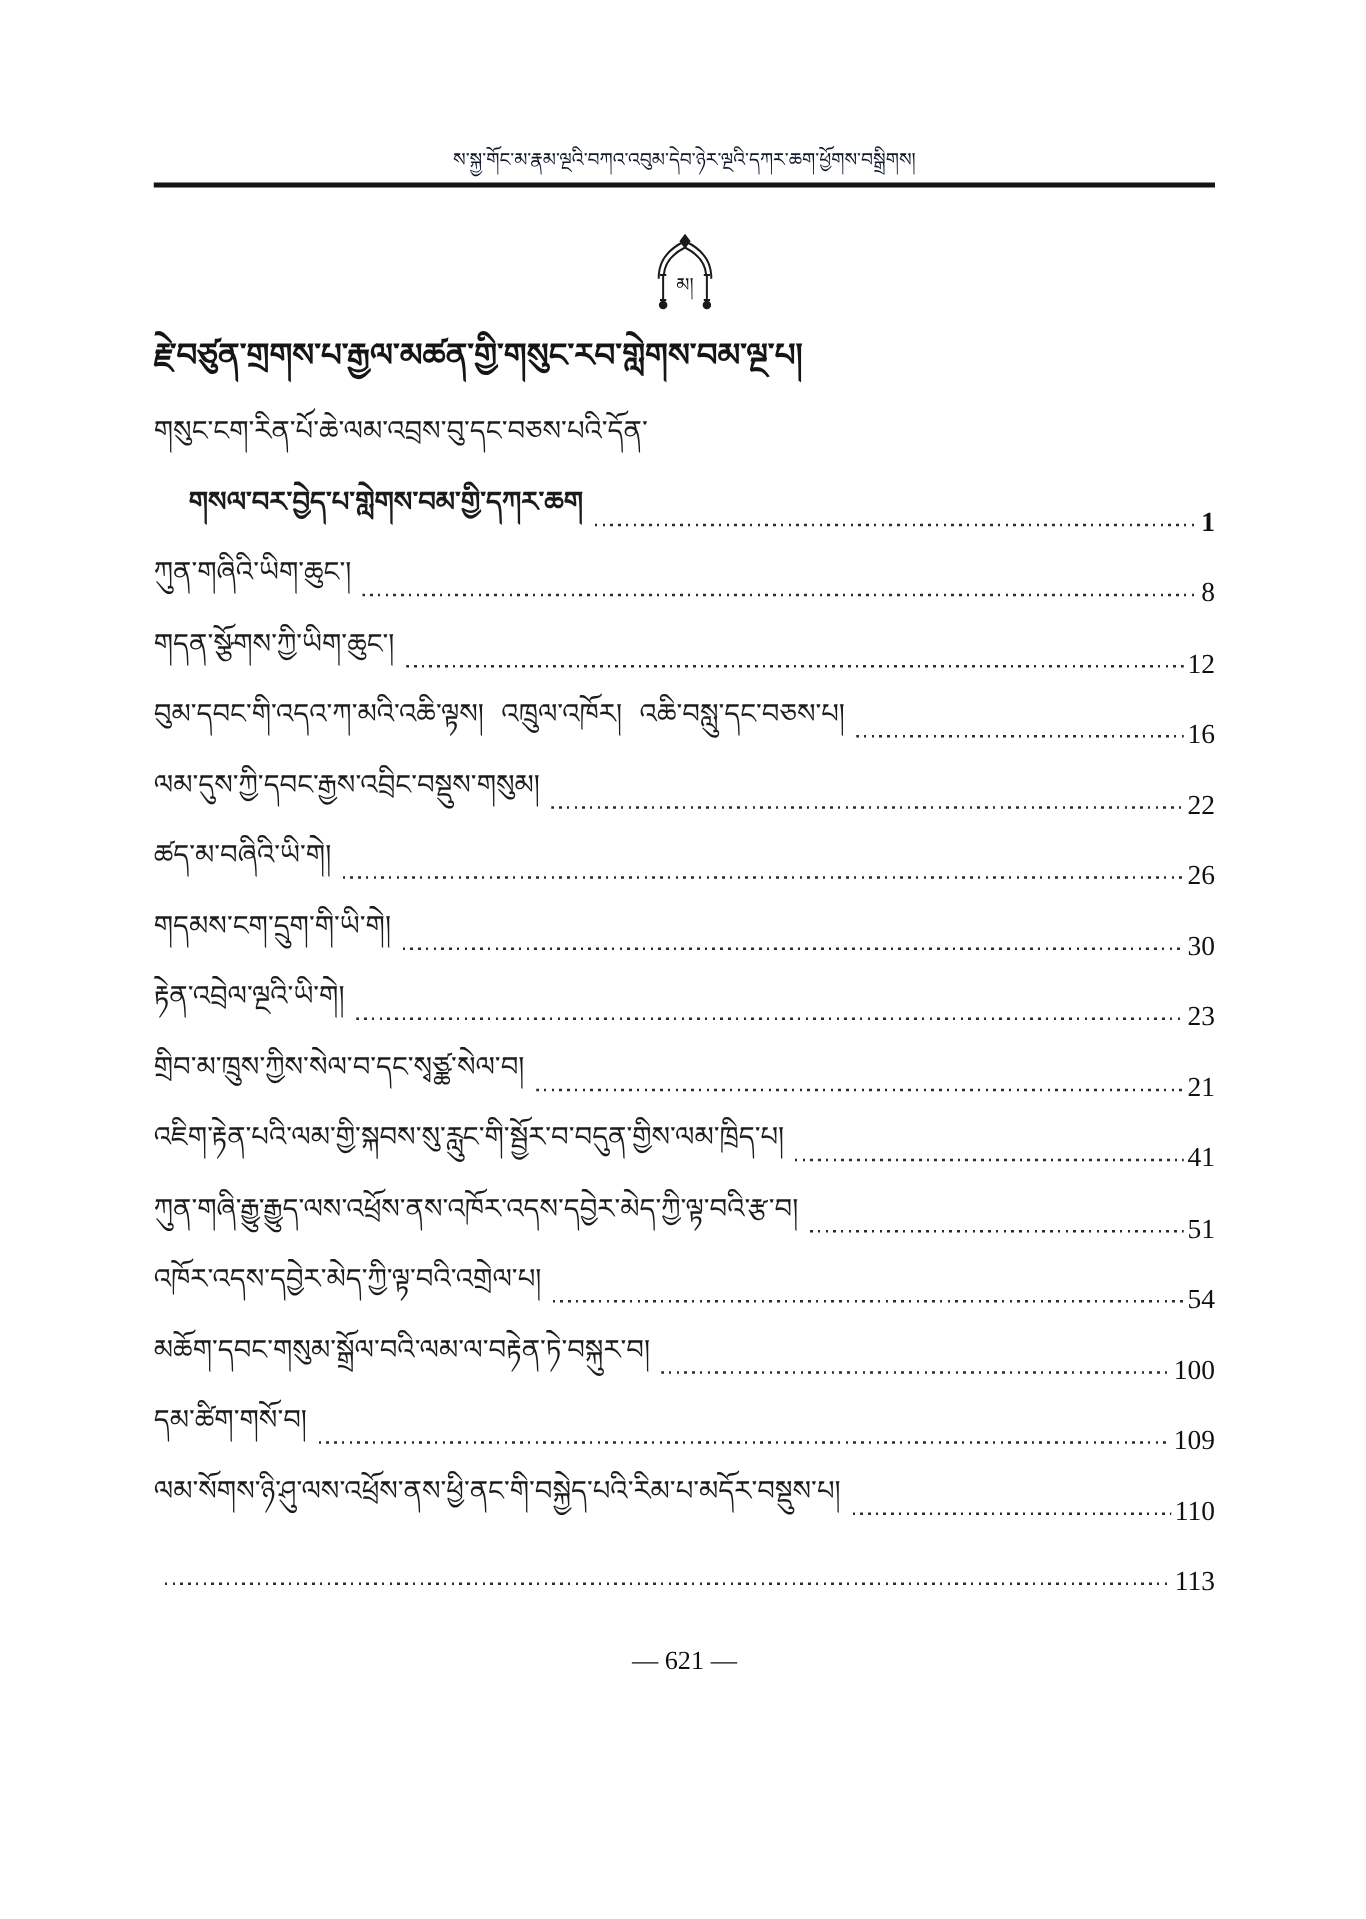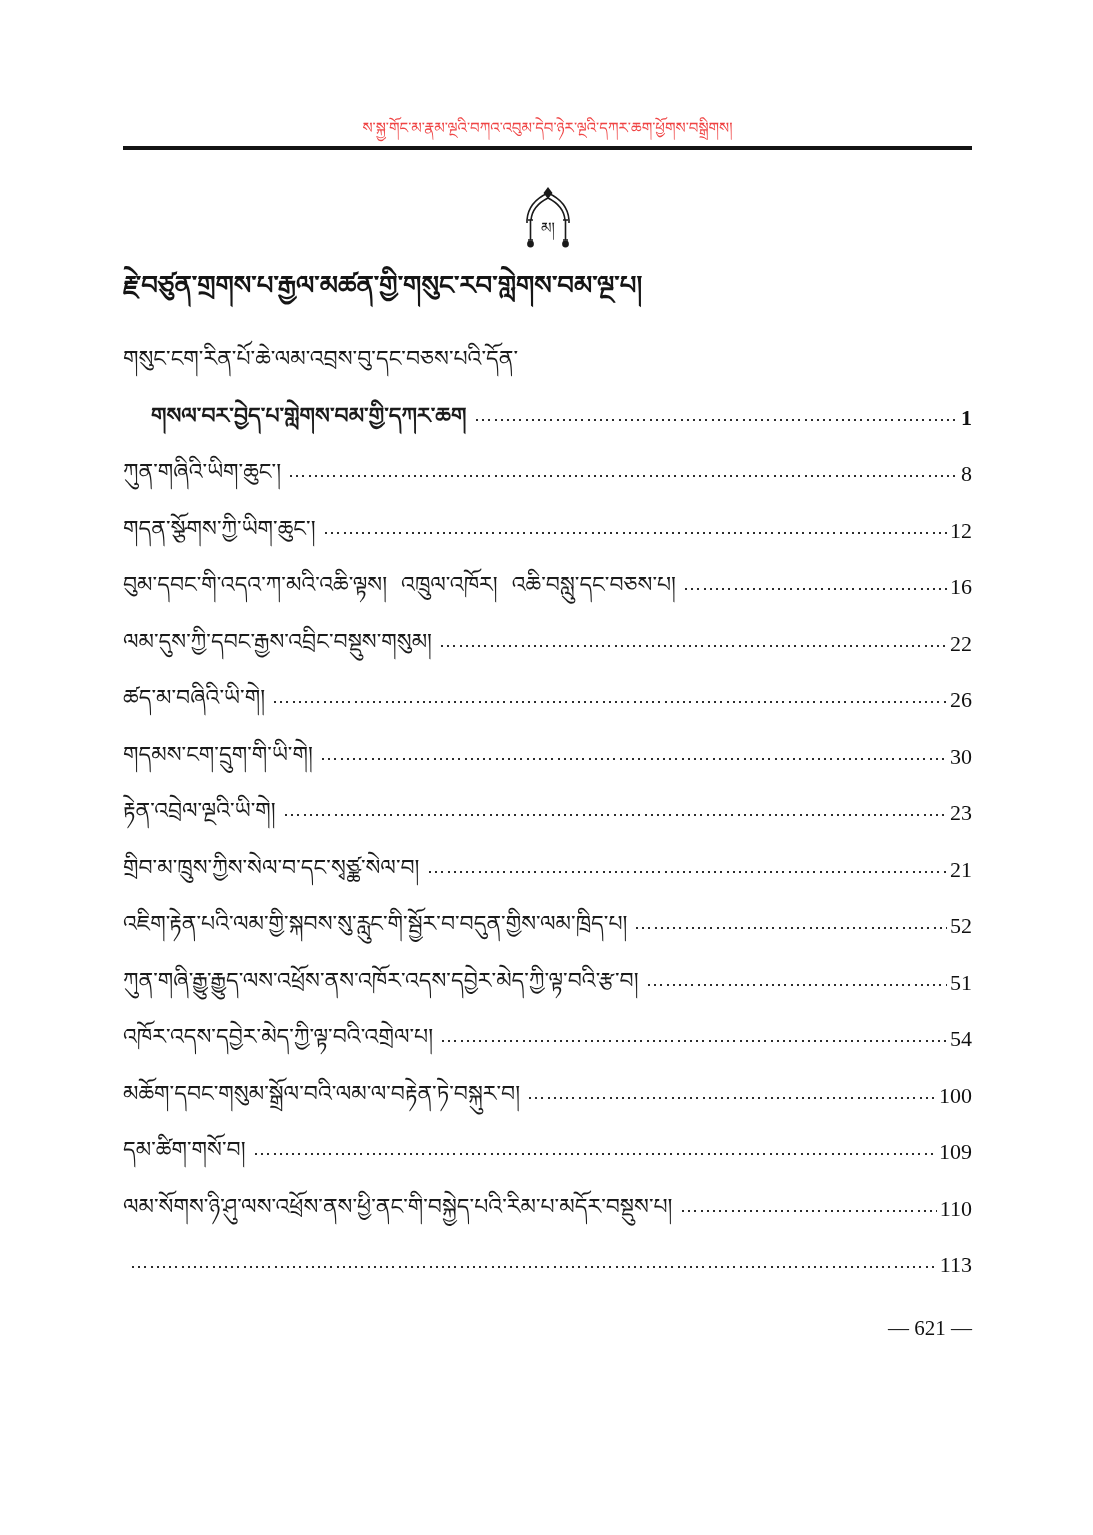--- a/index.html
+++ b/index.html
@@ -3,47 +3,47 @@
 <meta charset="utf-8">
 <style>
   html,body { margin:0; padding:0; background:#ffffff; }
   .page {
     width:1093px; height:1535px; margin:0 auto; background:#ffffff;
     box-sizing:border-box; position:relative; overflow:hidden;
     font-family:"DejaVu Sans", sans-serif; color:#1b1b1b;
   }
   .content { padding:0 121px 0 123px; }
   .running-head {
-    padding-top:118px; text-align:center; font-size:15px; color:#ef4444;
+    padding-top:118px; text-align:center; font-size:15px; color:#0f172a;
     line-height:1.4;
   }
   .head-rule { margin-top:7px; border:0; border-top:4px solid #141414; }
   .emblem-wrap { text-align:center; margin-top:36px; height:68px; }
   .vol-title {
     text-align:left; font-size:26px; font-weight:bold; margin-top:12px;
     line-height:1.5; color:#151515;
   }
   .toc { margin-top:26px; }
   .toc-row {
-    display:flex; align-items:center; min-height:56.5px; font-size:22px;
+    display:flex; min-height:56.5px; font-size:22px;
     line-height:1.35;
   }
   .toc-row.indent { padding-left:28px;font-weight:bold; }
   .toc-text { white-space:pre-wrap; }
   .dot-leader {
     flex:1 1 auto; height:2px; align-self:center; margin:8px 3px 0 9px;
     background:repeating-linear-gradient(to right, #2c2c2c 0 2px, transparent 2px 6.2px);
     min-width:12px;
   }
   .toc-page {
     font-family:"Liberation Serif", serif; font-size:22px; color:#101010;
     white-space:nowrap; align-self:center; padding-top:4px;
   }
   .footer-folio {
-    text-align:right; margin-top:24px; font-family:"Liberation Serif", serif;
+    text-align:center; margin-top:24px; font-family:"Liberation Serif", serif;
     font-size:21px; color:#101010;
   }
 </style>
 </head>
 <body>
 
 <div class="page">
   <div class="content">
 
     <div class="running-head">ས་སྐྱ་གོང་མ་རྣམ་ལྔའི་བཀའ་འབུམ་དེབ་ཉེར་ལྔའི་དཀར་ཆག་ཕྱོགས་བསྒྲིགས།</div>
@@ -115,21 +115,21 @@
     <span class="toc-page">23</span>
   </div>
         <div class="toc-row">
     <span class="toc-text">གྲིབ་མ་ཁྲུས་ཀྱིས་སེལ་བ་དང་སྭཙྪ་སེལ་བ།</span>
     <span class="dot-leader"></span>
     <span class="toc-page">21</span>
   </div>
         <div class="toc-row">
     <span class="toc-text">འཇིག་རྟེན་པའི་ལམ་གྱི་སྐབས་སུ་རླུང་གི་སྦྱོར་བ་བདུན་གྱིས་ལམ་ཁྲིད་པ།</span>
     <span class="dot-leader"></span>
-    <span class="toc-page">52</span>
+    <span class="toc-page">41</span>
   </div>
         <div class="toc-row">
     <span class="toc-text">ཀུན་གཞི་རྒྱུ་རྒྱུད་ལས་འཕྲོས་ནས་འཁོར་འདས་དབྱེར་མེད་ཀྱི་ལྟ་བའི་རྩ་བ།</span>
     <span class="dot-leader"></span>
     <span class="toc-page">51</span>
   </div>
         <div class="toc-row">
     <span class="toc-text">འཁོར་འདས་དབྱེར་མེད་ཀྱི་ལྟ་བའི་འགྲེལ་པ།</span>
     <span class="dot-leader"></span>
     <span class="toc-page">54</span>

